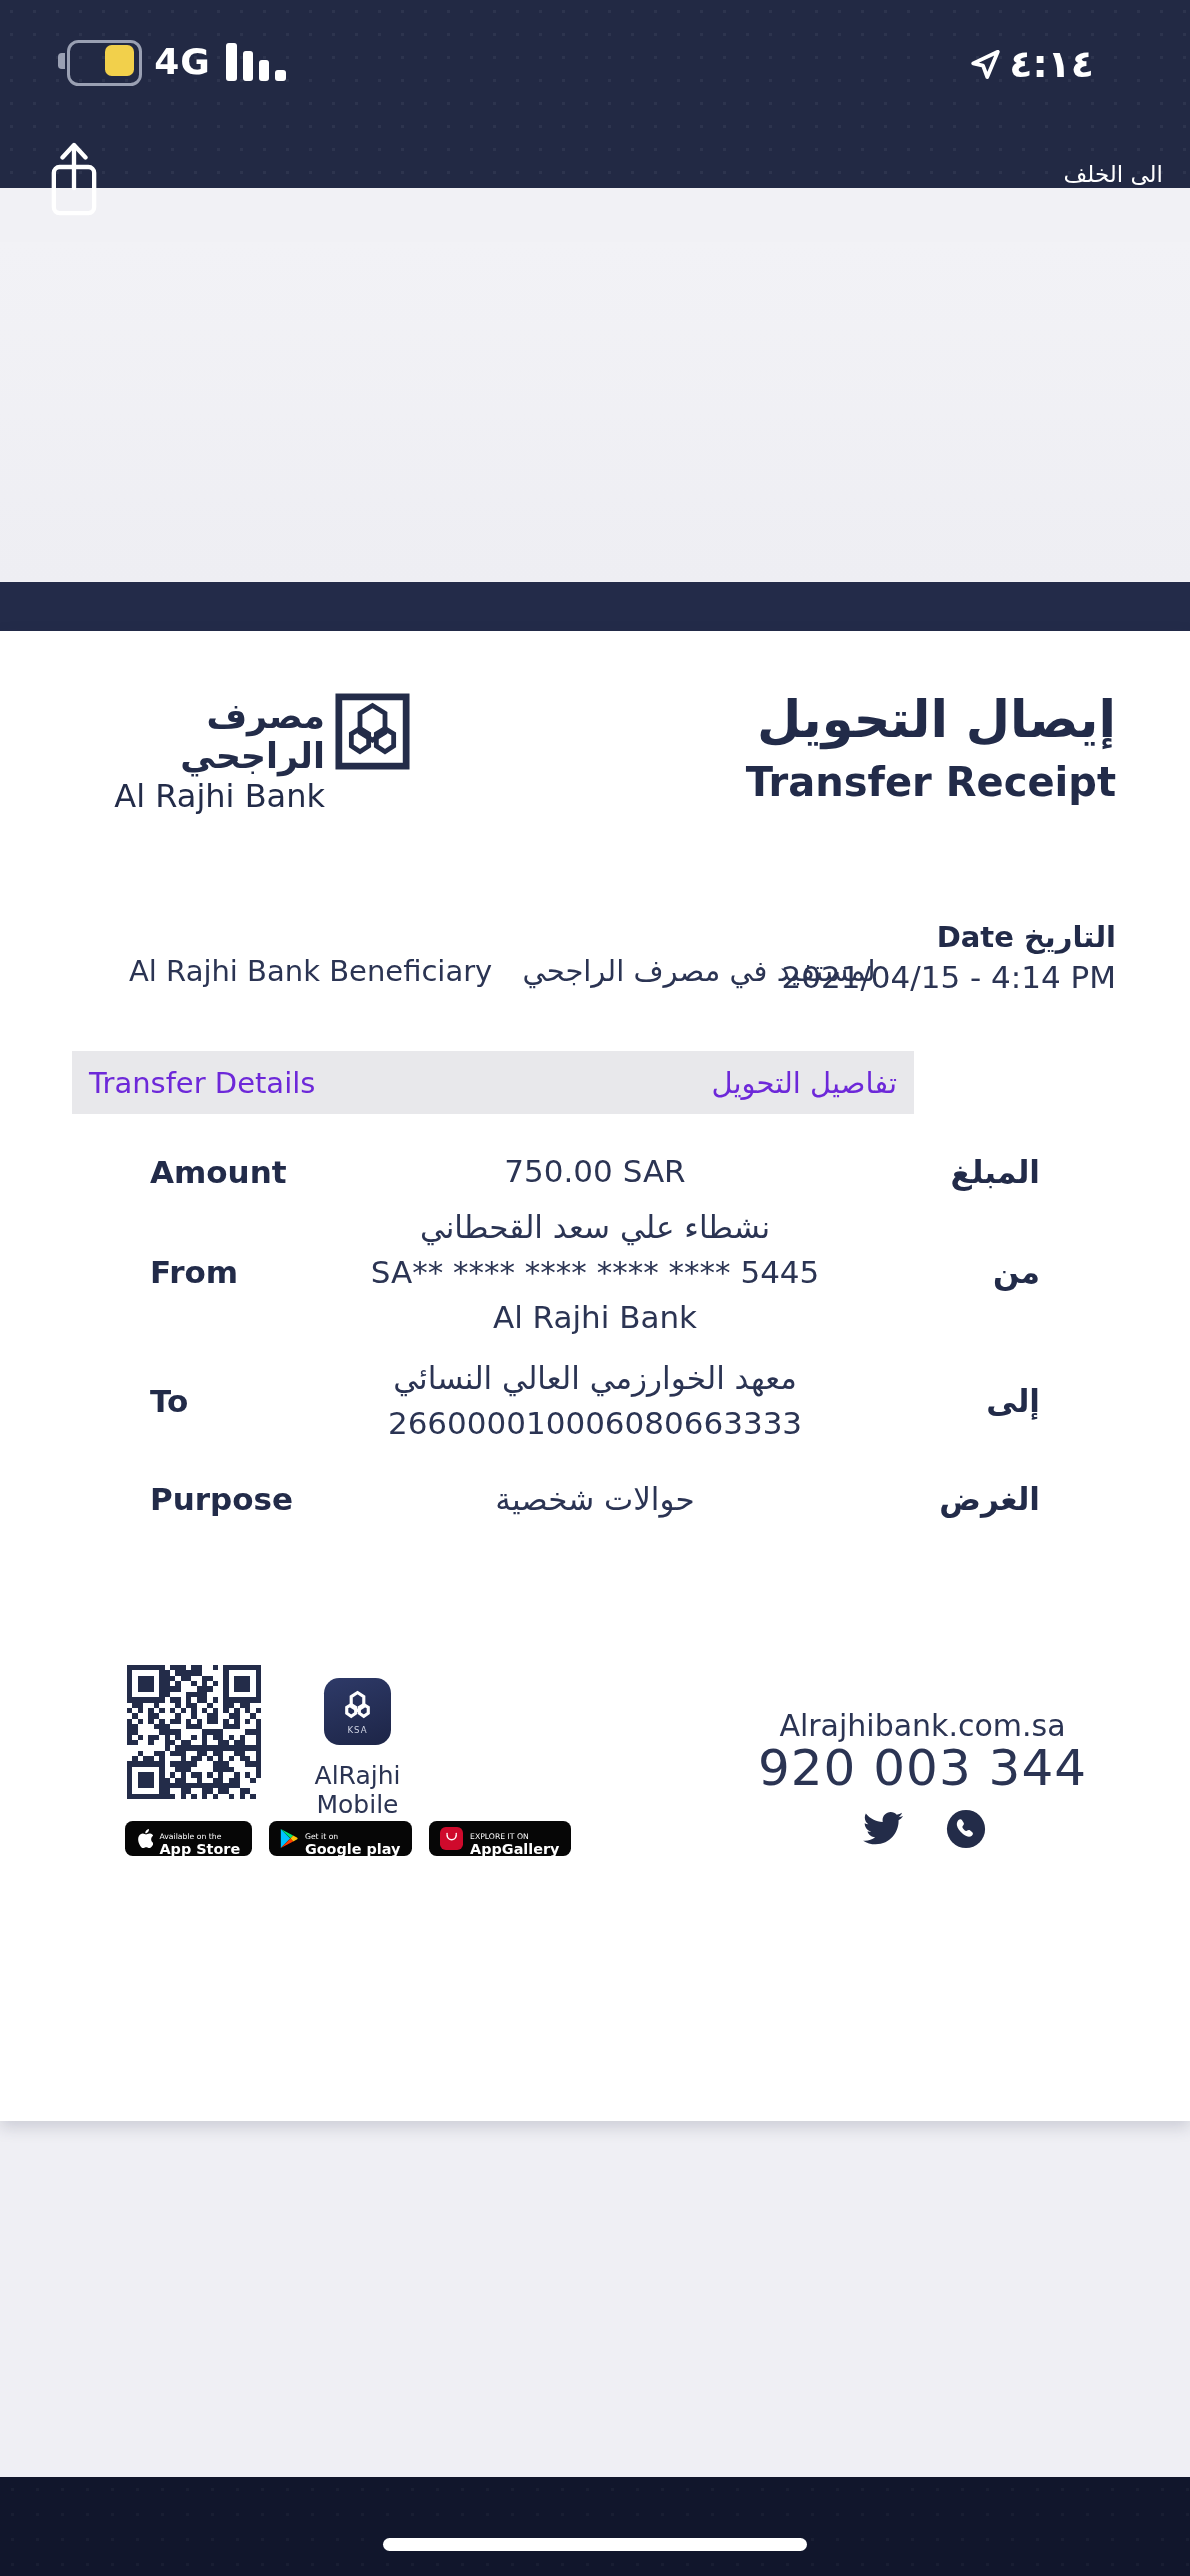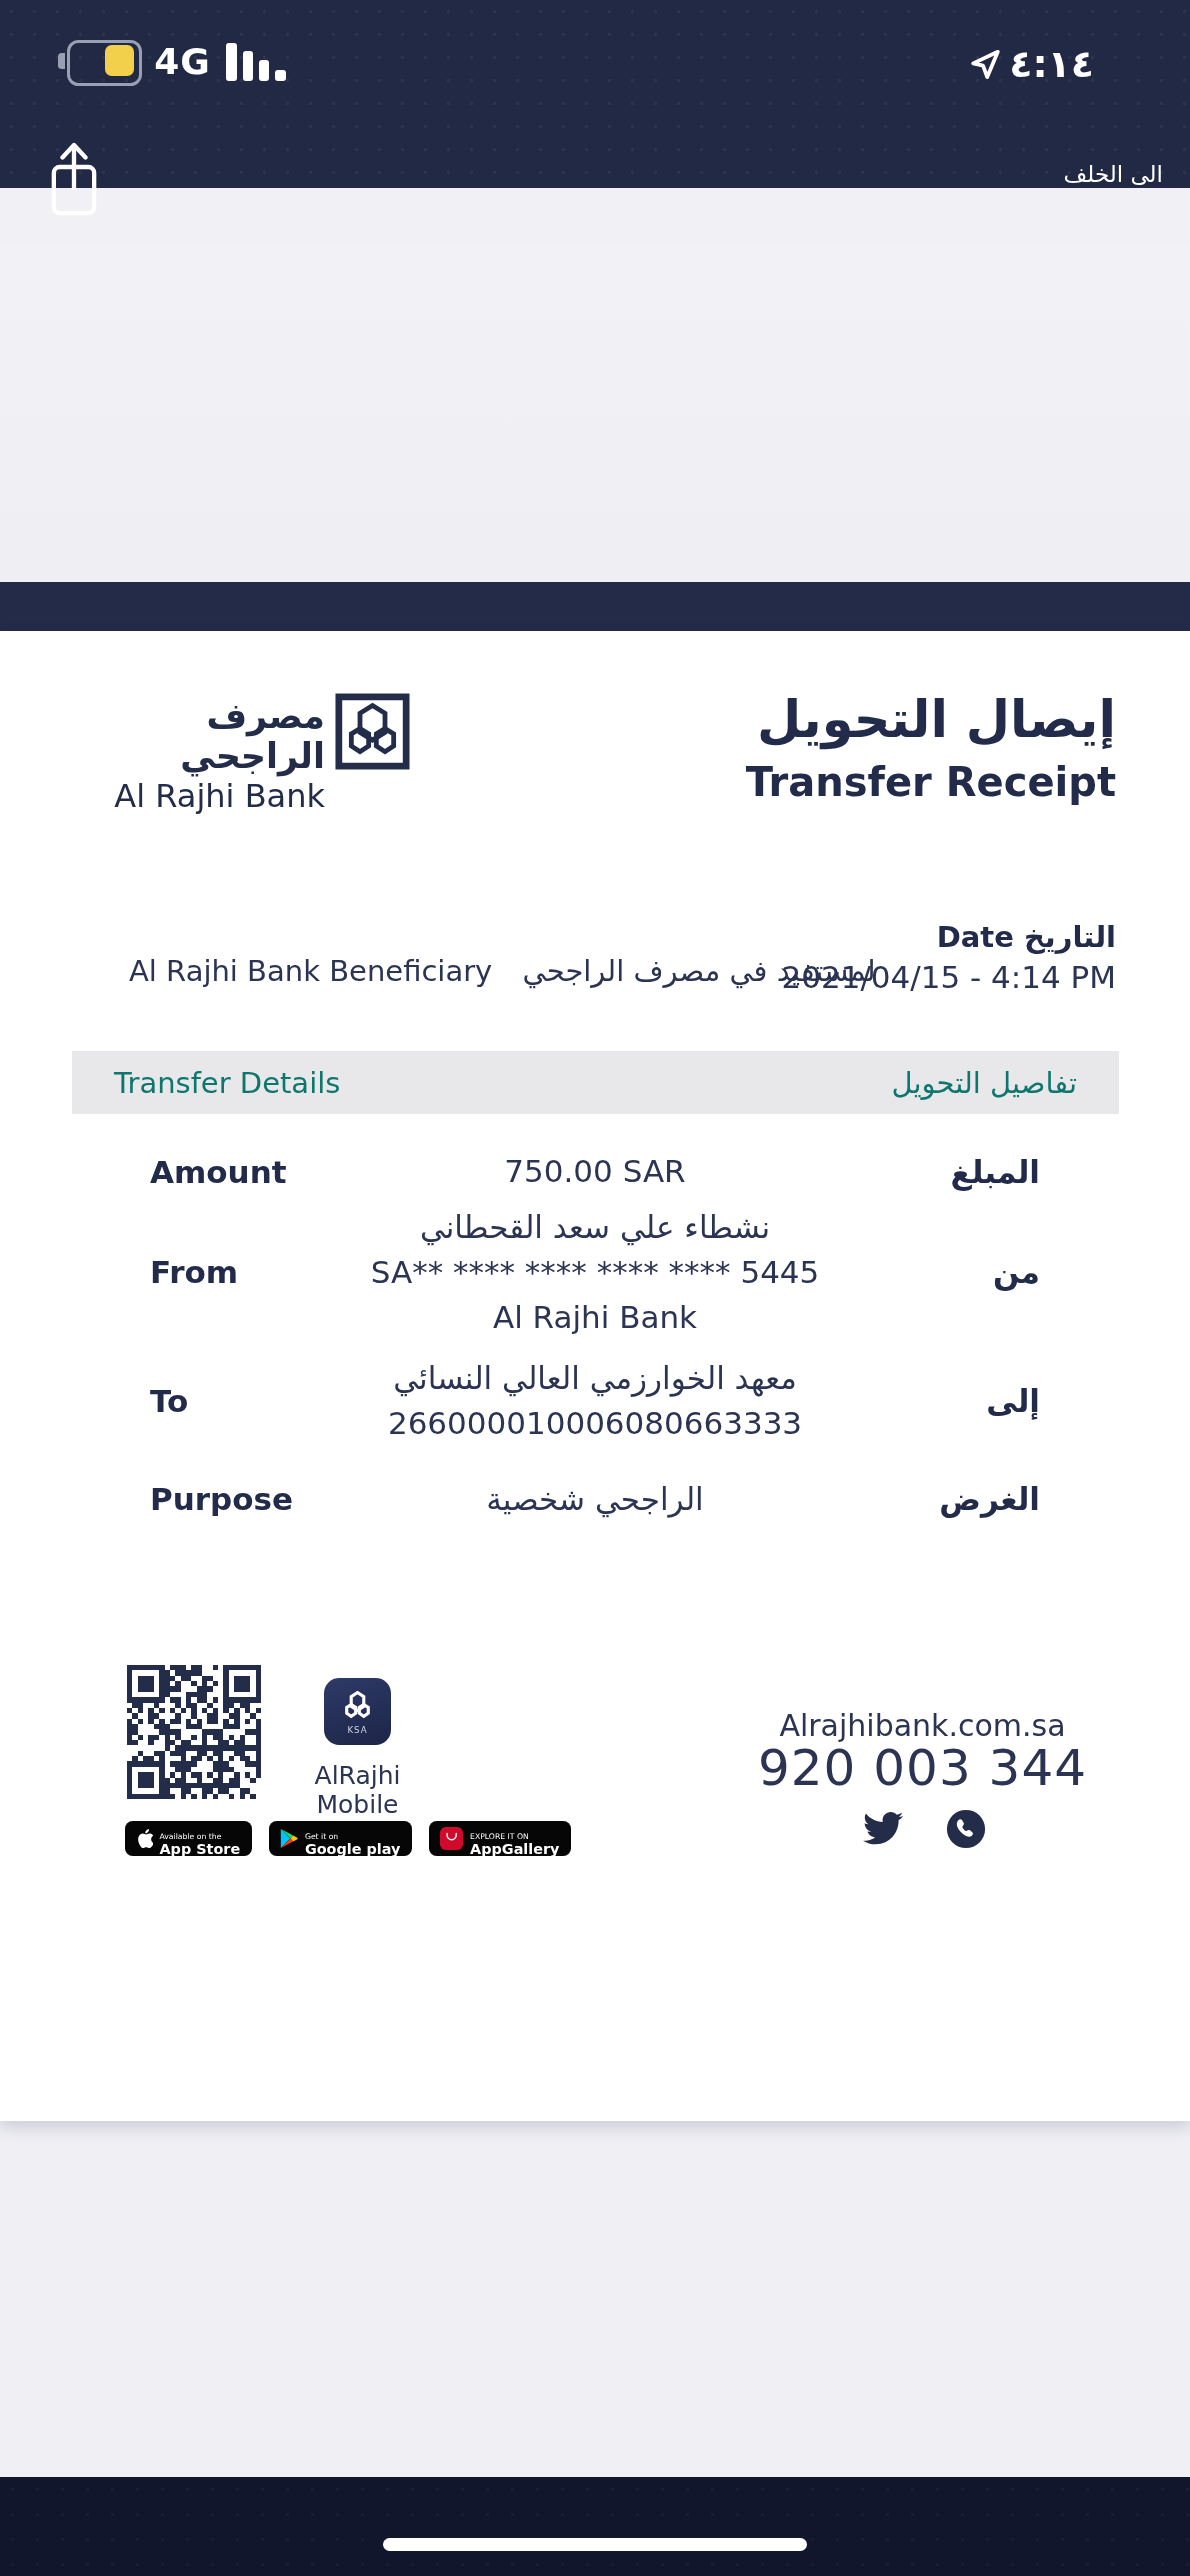--- a/index.html
+++ b/index.html
@@ -42,23 +42,23 @@
   .bank-en{font-size:32px;color:#232c49;line-height:40px;}
   .title-block{right:74px;top:682px;text-align:right;}
   .title-ar{font-size:51px;font-weight:700;color:#222b49;line-height:75px;}
   .title-en{font-size:40px;font-weight:700;color:#222b49;line-height:50px;}
   .date-block{right:74px;top:918px;text-align:right;direction:rtl;}
   .date-label{font-size:29px;font-weight:700;color:#222b49;line-height:38px;}
   .date-value{font-size:31px;color:#2b3453;line-height:42px;direction:ltr;}
   .beneficiary{left:129px;top:954px;font-size:29px;color:#2b3453;direction:ltr;}
   .beneficiary .ar{margin-left:21px;}
   .details-bar{
-    left:72px;top:1051px;width:1047px;height:63px;background:#e8e8eb;
+    left:72px;top:1051px;width:842px;height:63px;background:#e8e8eb;
     display:flex;align-items:center;justify-content:space-between;
-    padding:0 42px;box-sizing:border-box;font-size:29px;color:#0f766e;
+    padding:0 17px;box-sizing:border-box;font-size:29px;color:#6d28d9;
   }
   .detail-row{
     position:absolute;left:0;width:1190px;display:grid;
     grid-template-columns:211px 1fr 211px;align-items:center;
     padding:0 150px 0 150px;box-sizing:border-box;
   }
   .detail-row .lbl-en{font-size:31px;font-weight:700;color:#222b49;text-align:left;}
   .detail-row .lbl-ar{font-size:31px;font-weight:700;color:#222b49;text-align:right;}
   .detail-row .vals{text-align:center;}
   .detail-row .val{font-size:31px;color:#2b3453;line-height:45px;}
@@ -196,21 +196,21 @@
       <div class="lbl-en">To</div>
       <div class="vals">
         <div class="val" dir="rtl">معهد الخوارزمي العالي النسائي</div>
         <div class="val" dir="ltr">266000010006080663333</div>
       </div>
       <div class="lbl-ar" dir="rtl">إلى</div>
     </div>
     <div class="detail-row row-3">
       <div class="lbl-en">Purpose</div>
       <div class="vals">
-        <div class="val" dir="rtl">الراجحي شخصية</div>
+        <div class="val" dir="rtl">حوالات شخصية</div>
       </div>
       <div class="lbl-ar" dir="rtl">الغرض</div>
     </div>
   </div>
 
 <div class="abs qr">
   <svg id="qr-svg" width="134" height="134" viewBox="0 0 25 25" shape-rendering="crispEdges">
       <g fill="#232c49">
         <rect x="0" y="0" width="1" height="1"></rect>
         <rect x="1" y="0" width="1" height="1"></rect>

